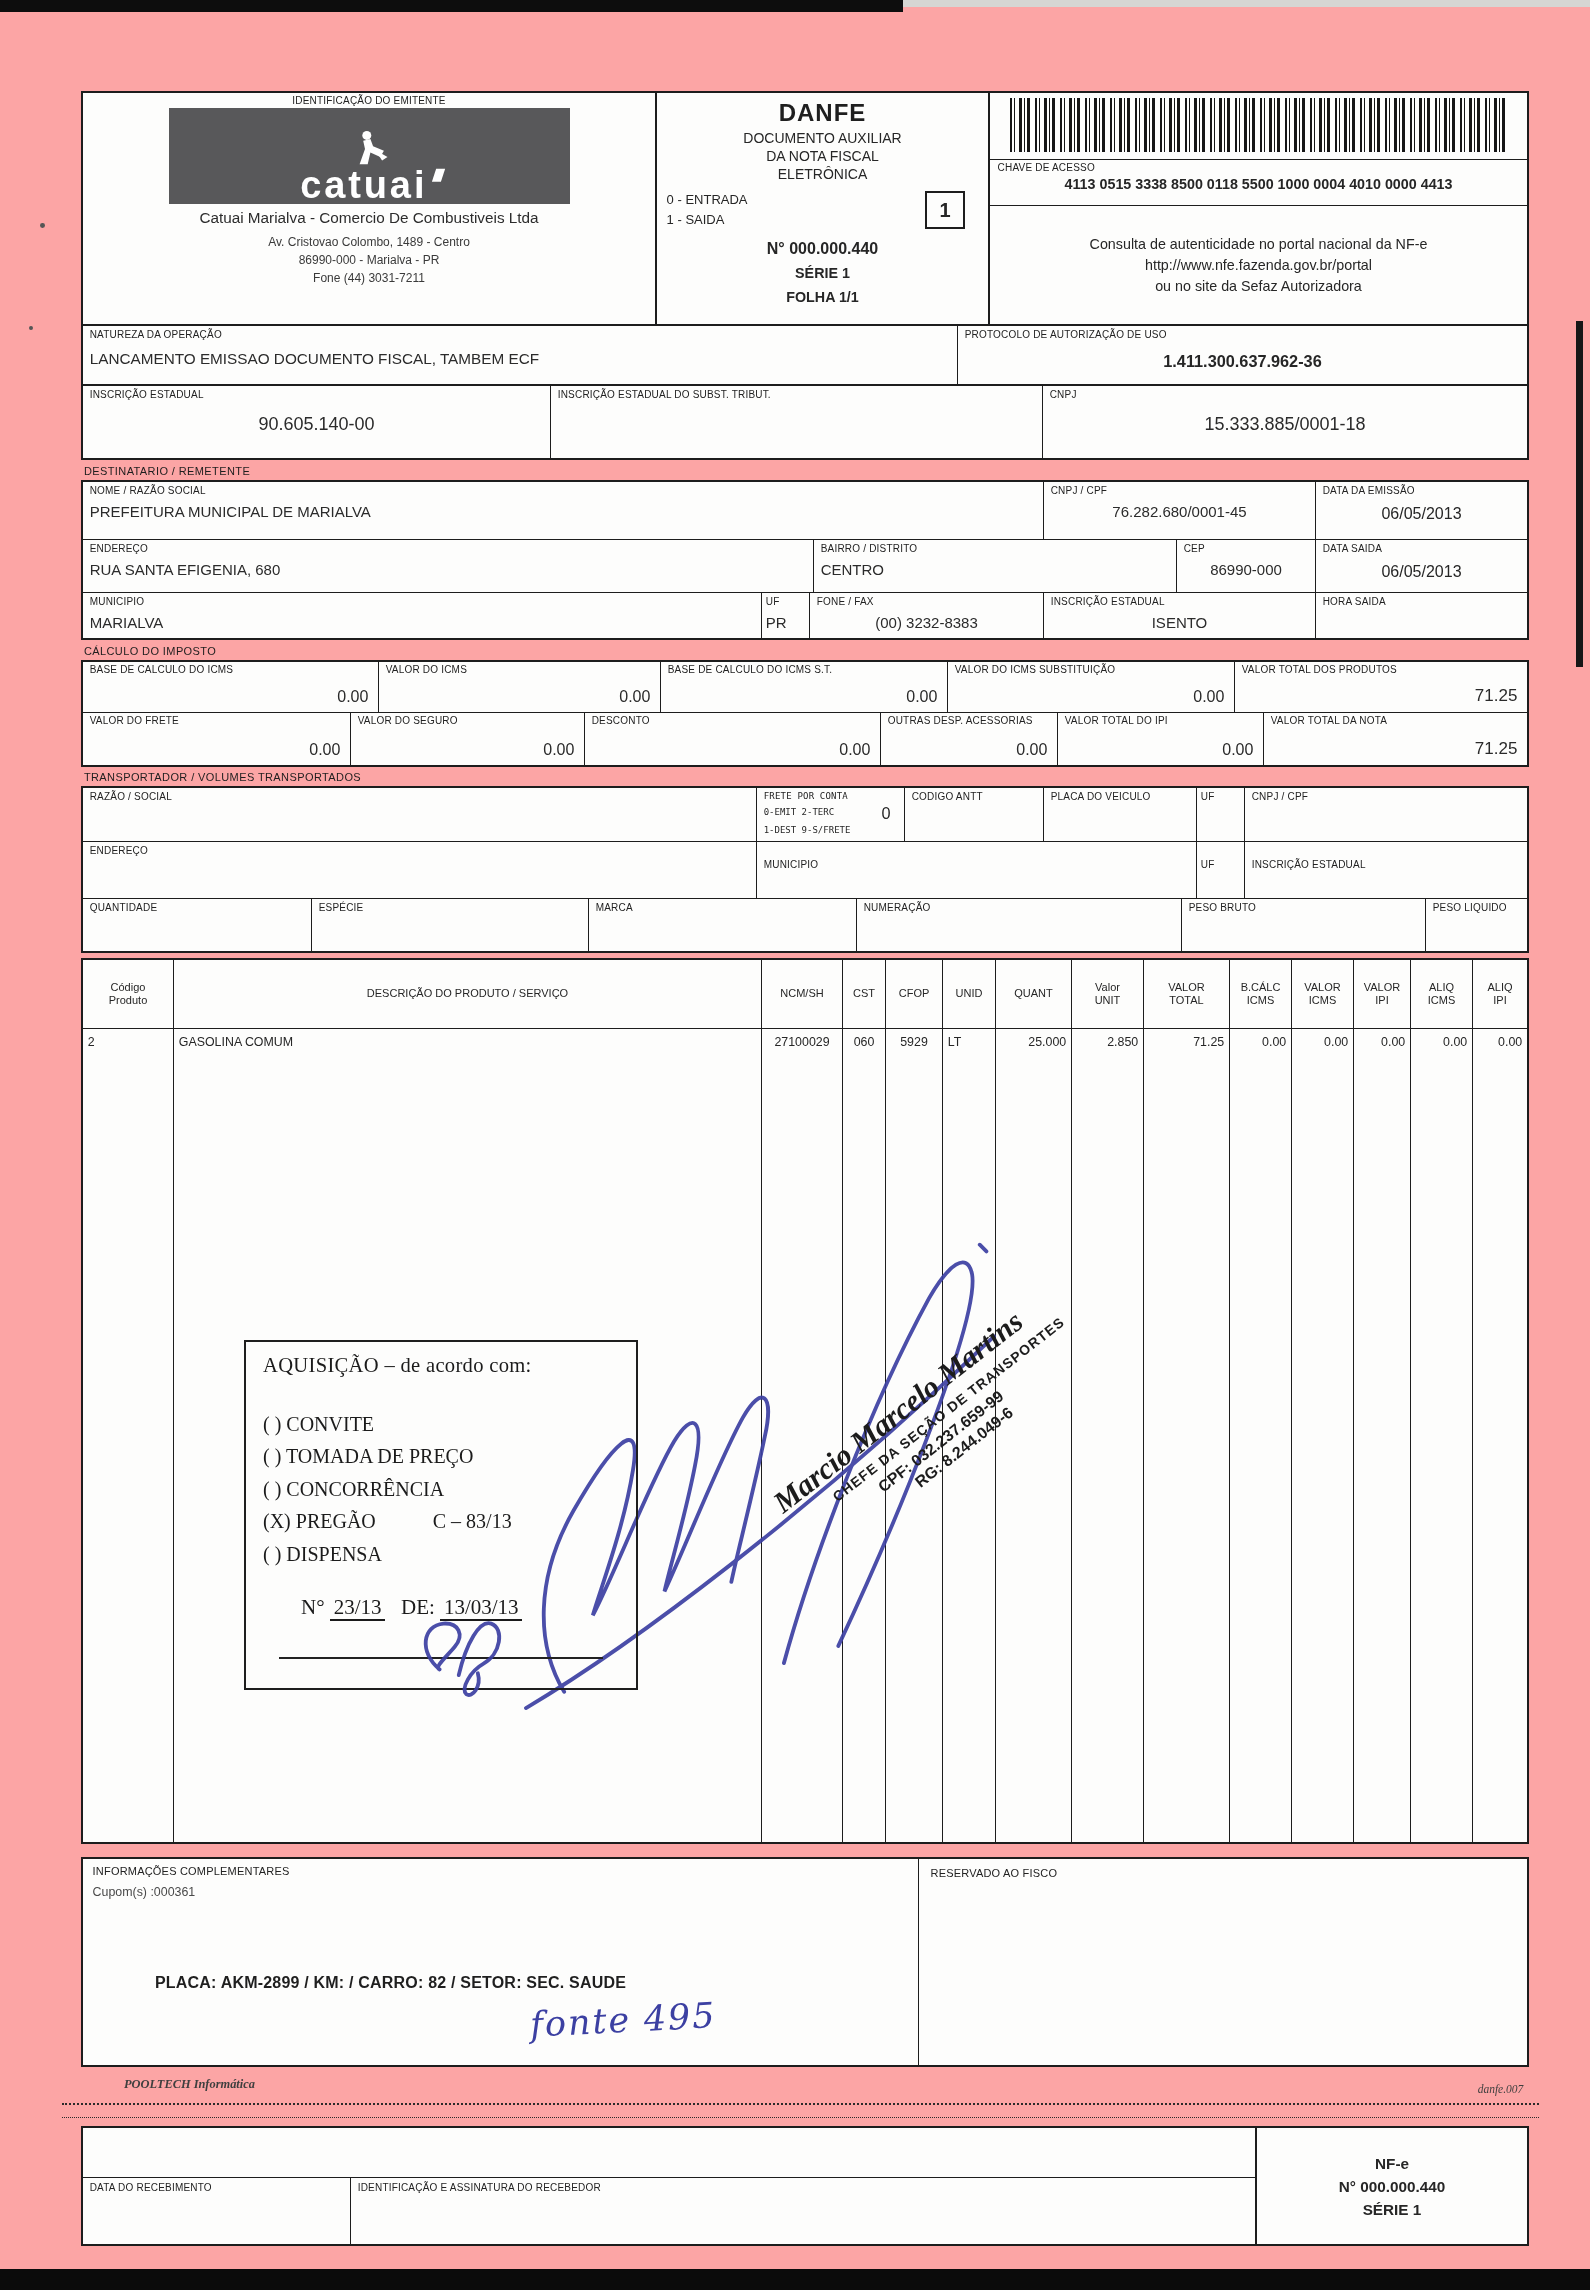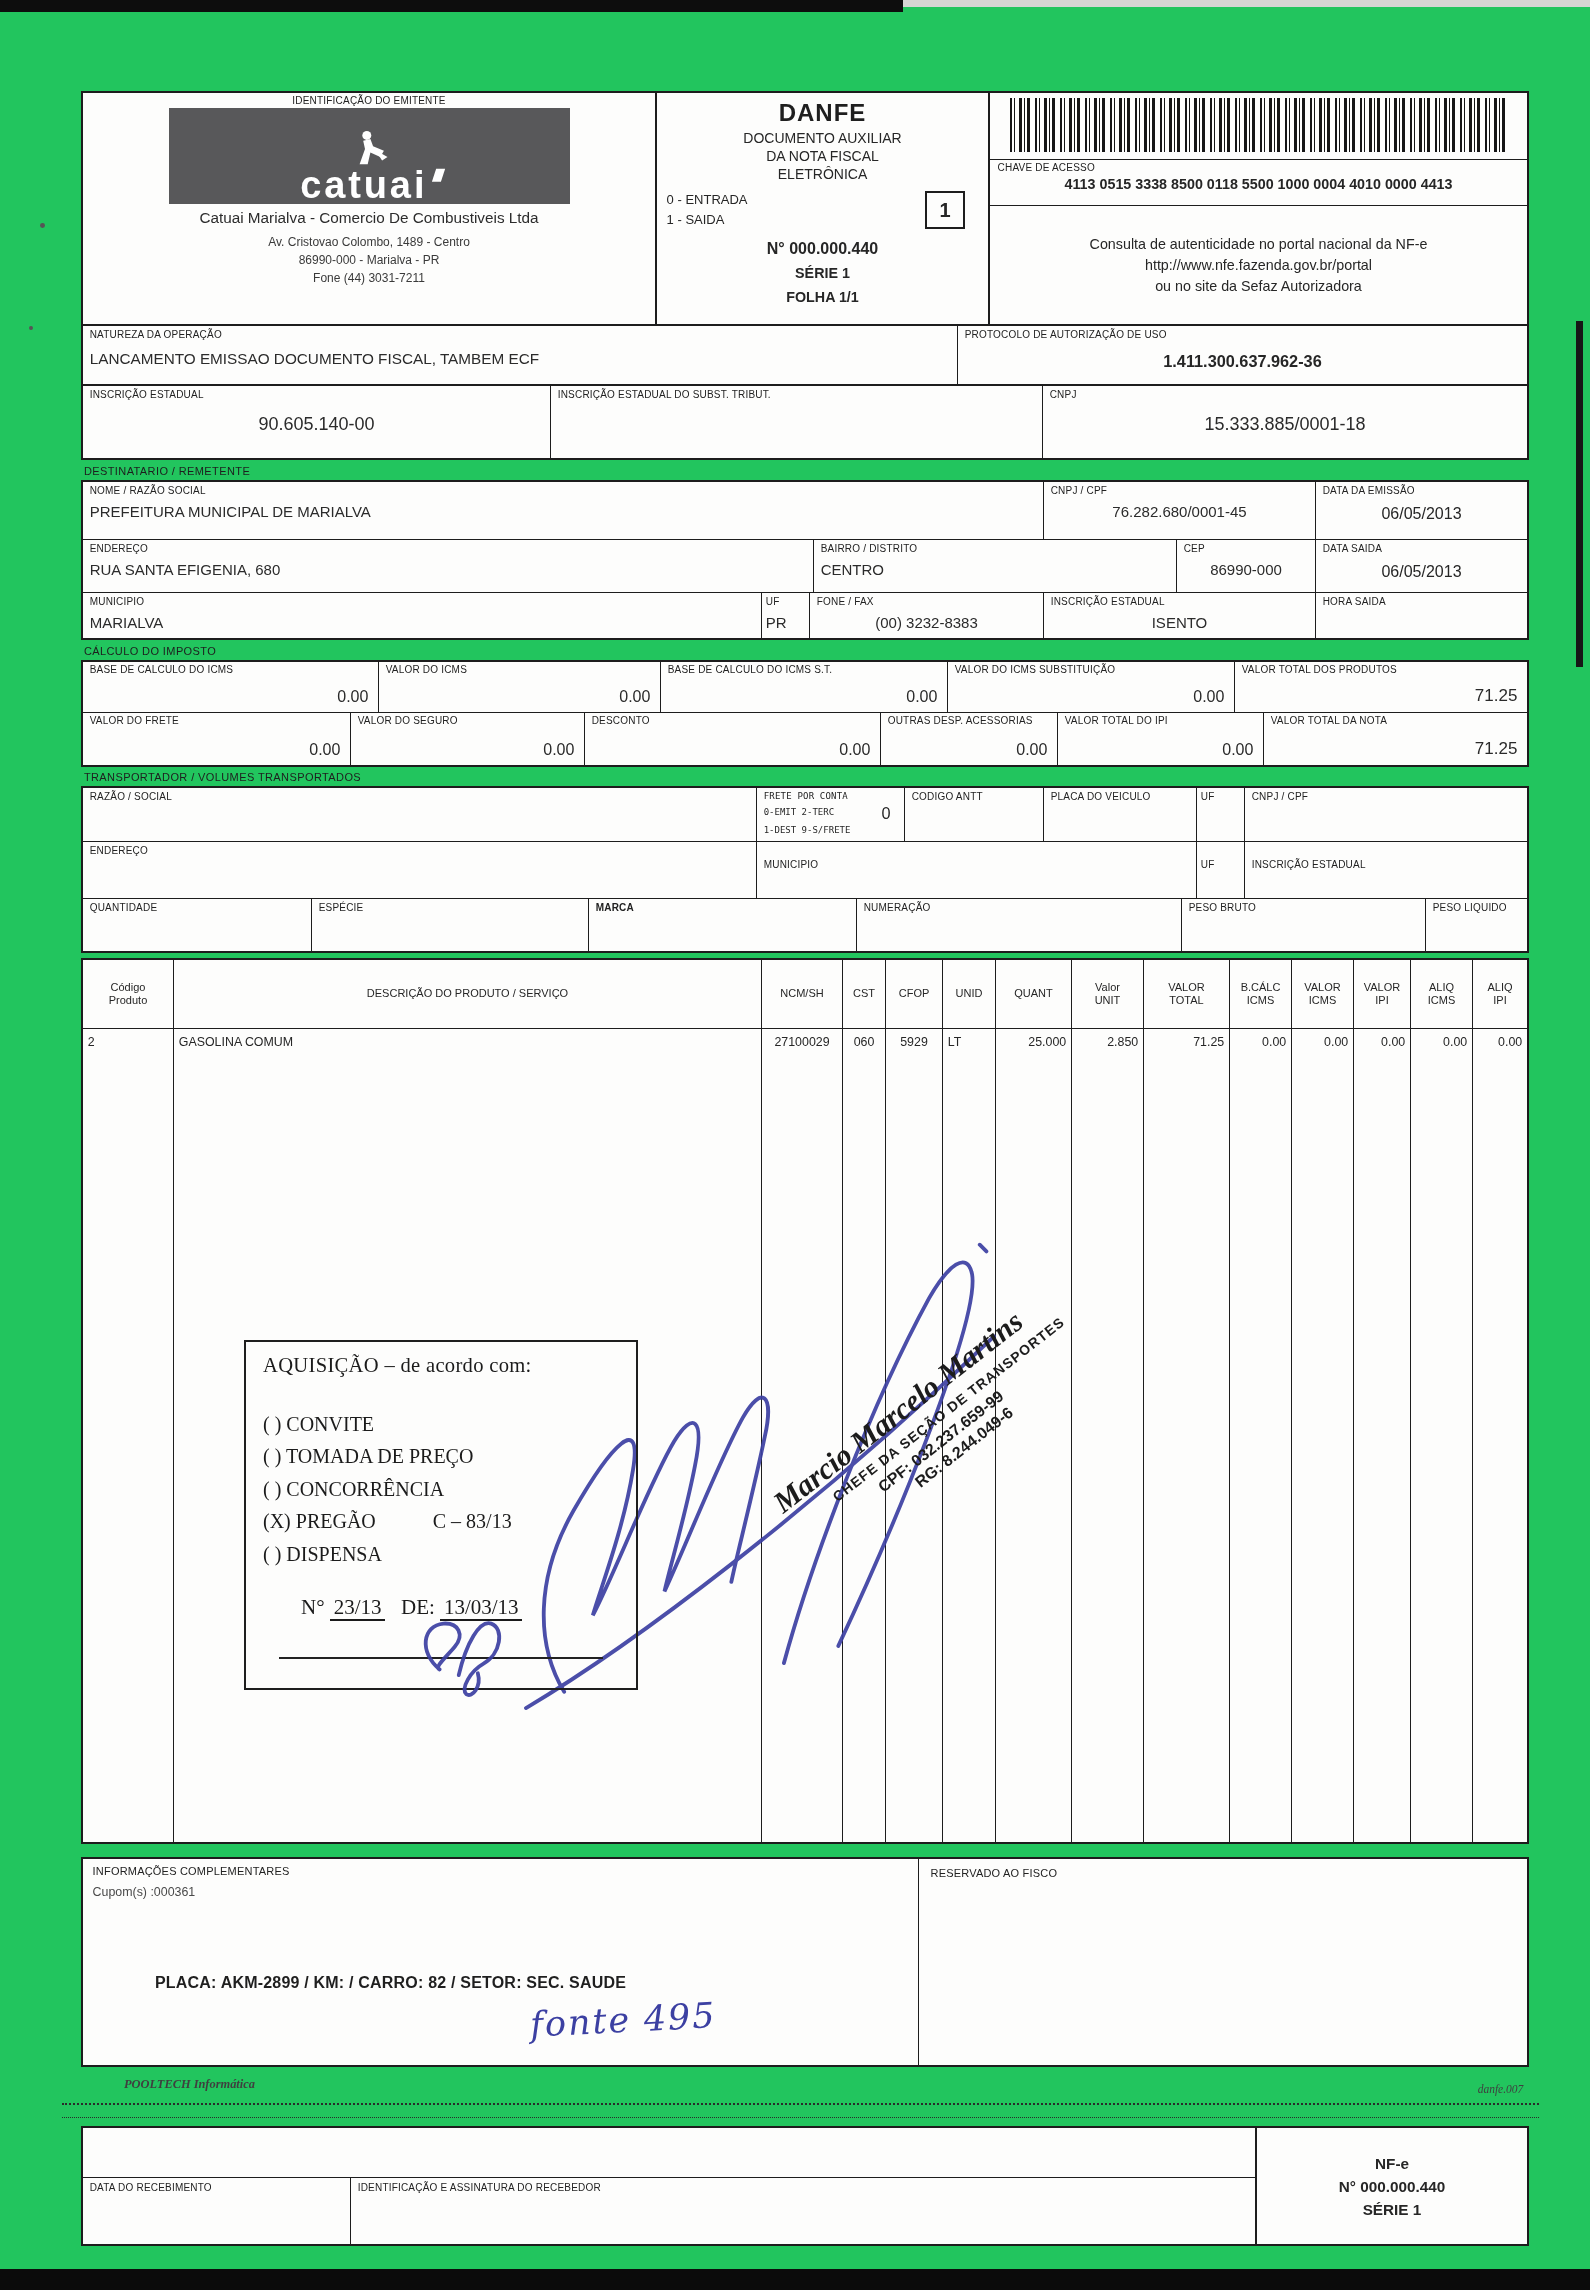--- a/index.html
+++ b/index.html
@@ -1,18 +1,18 @@
 <!DOCTYPE html>
 <html><head>
 <meta charset="utf-8">
 <title>DANFE</title>
 <style>
   *{box-sizing:border-box;margin:0;padding:0;}
   html,body{background:#9a9a98;}
-  .scan{position:relative;width:1591px;height:2290px;background:#22c55e;
+  .scan{position:relative;width:1591px;height:2290px;background:#fca5a5;
         font-family:"Liberation Sans","DejaVu Sans",sans-serif;color:#262626;overflow:hidden;}
   .form{position:absolute;left:81px;top:91px;width:1448px;}
   .sec{border:2.9px solid #1d1d1d;background:#fdfdfc;}
   .mt{margin-top:-2.9px;}
   .frow{display:flex;width:100%;}
   .bt{border-top:1.9px solid #1d1d1d;}
   .cell{flex:0 0 auto;border-right:1.9px solid #1d1d1d;padding:2.9px 6.7px;position:relative;overflow:hidden;}
   .cell.last{border-right:none;flex:1 1 auto;}
   .lbl{font-size:10px;letter-spacing:0.2px;white-space:nowrap;color:#222;}
   .sectitle{font-size:11px;letter-spacing:0.4px;padding:4.8px 2.9px 2.9px;color:#1e1e1e;}
@@ -354,21 +354,21 @@
           <div class="lbl" style="margin-top:13.4px;">INSCRIÇÃO ESTADUAL</div>
         </div>
       </div>
       <div class="frow bt" style="height:53px;">
         <div class="cell" style="width:229px;">
           <div class="lbl">QUANTIDADE</div>
         </div>
         <div class="cell" style="width:277px;">
           <div class="lbl">ESPÉCIE</div>
         </div>
-        <div class="cell" style="width:268px;font-weight:bold;">
+        <div class="cell" style="width:268px;">
           <div class="lbl">MARCA</div>
         </div>
         <div class="cell" style="width:325px;">
           <div class="lbl">NUMERAÇÃO</div>
         </div>
         <div class="cell" style="width:244px;">
           <div class="lbl">PESO BRUTO</div>
         </div>
         <div class="cell last">
           <div class="lbl">PESO LIQUIDO</div>

